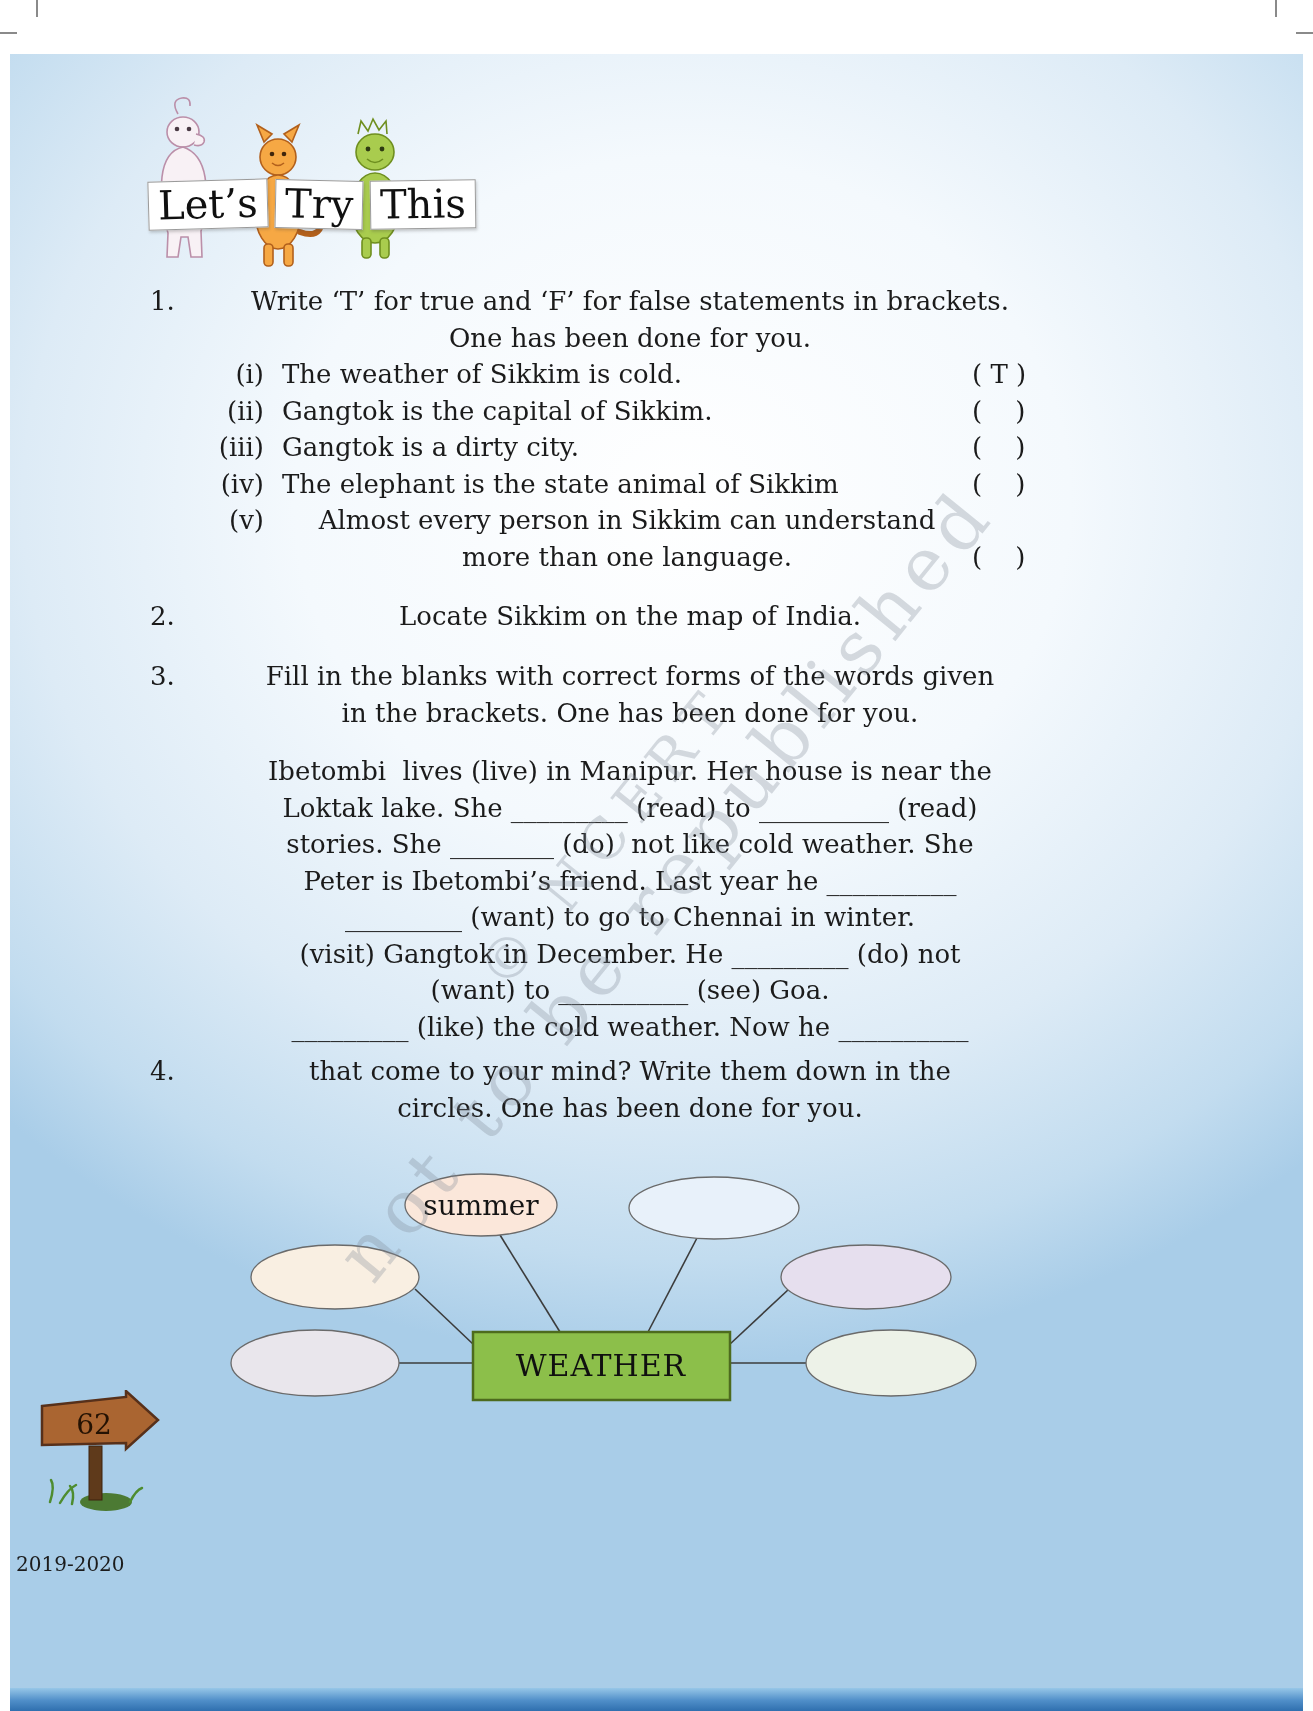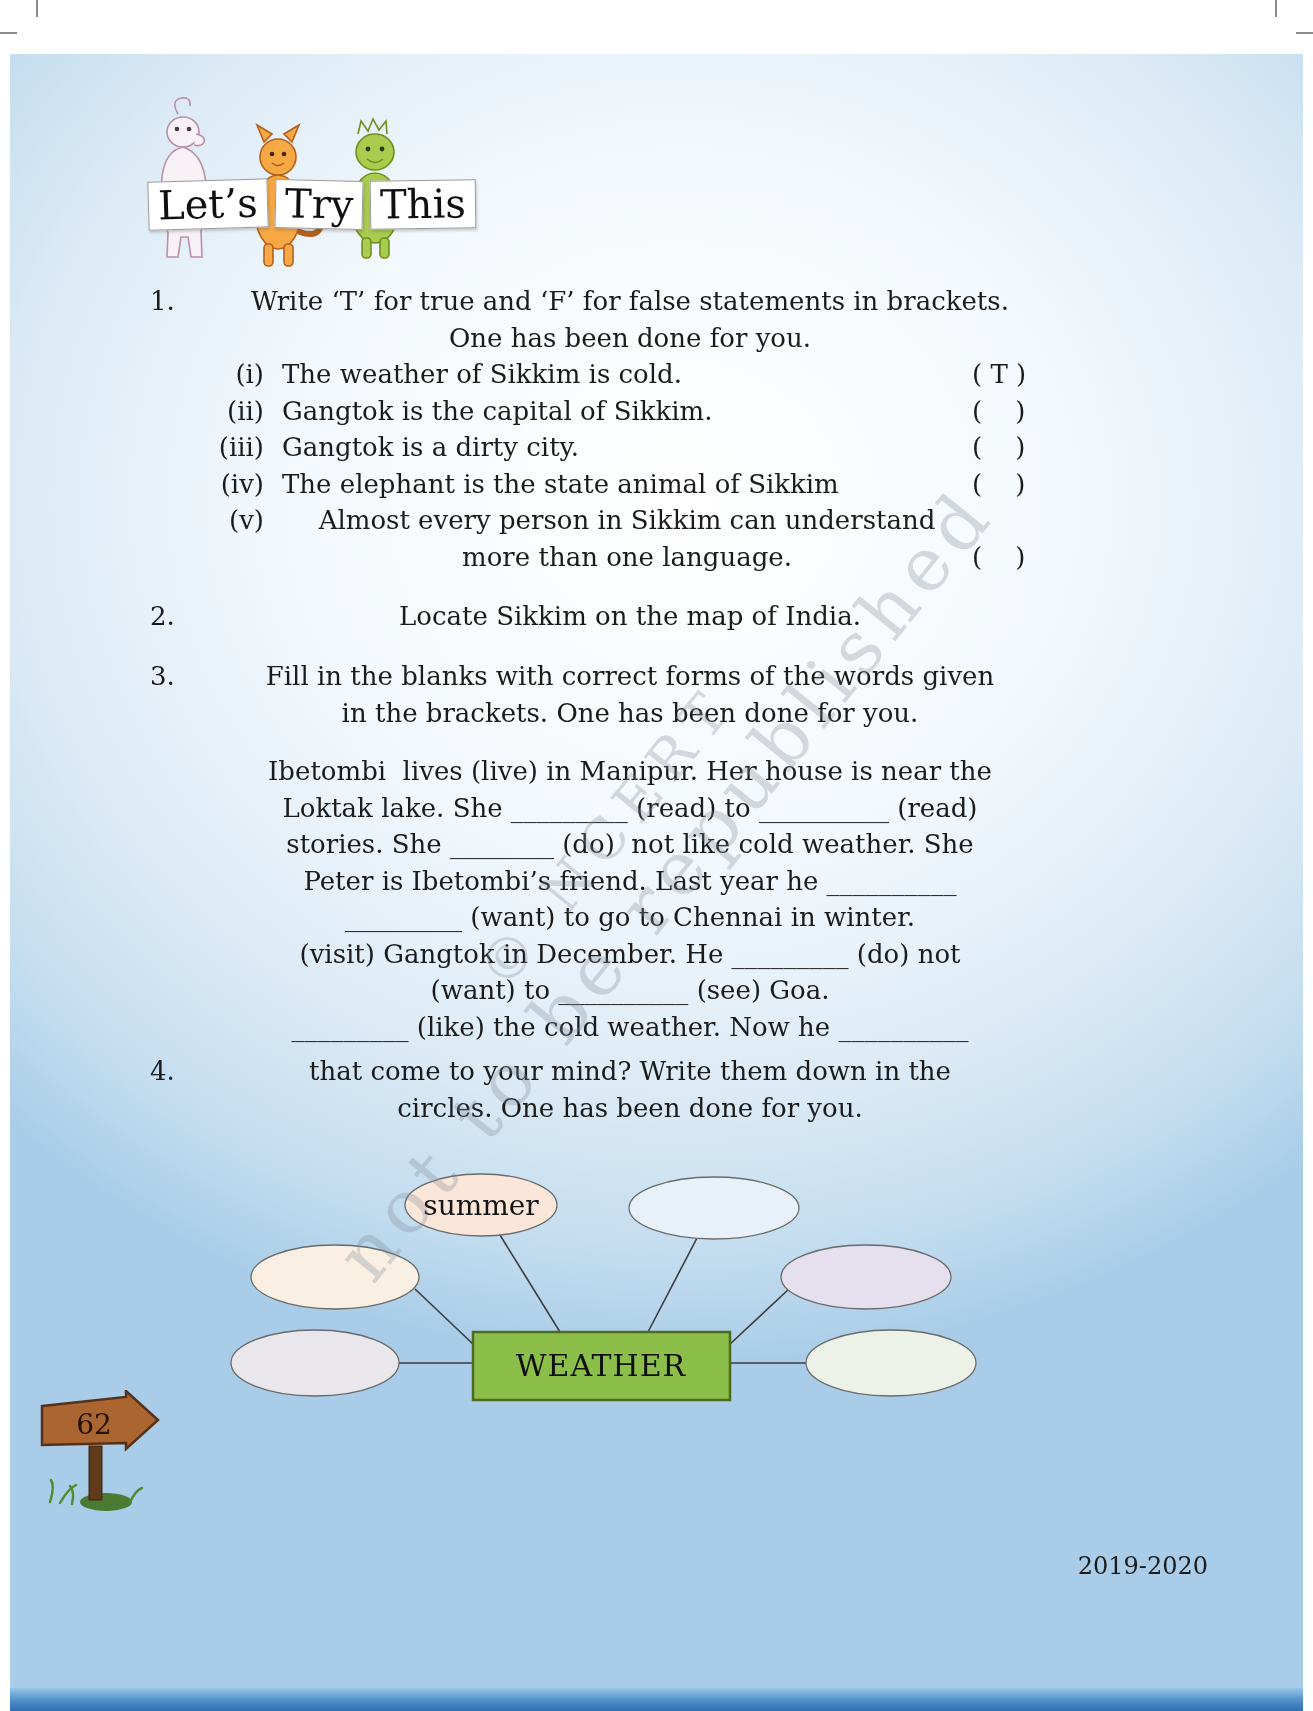--- a/index.html
+++ b/index.html
@@ -28,21 +28,21 @@
   .title-cards{position:absolute;left:148px;top:180px;display:flex;gap:7px;z-index:2;}
   .card{background:#ffffff;border:1px solid #9a9a9a;box-shadow:1px 2px 3px rgba(60,60,60,.25);
         padding:0 9px;font-size:40px;line-height:47px;color:#101010;}
   .card:nth-child(1){transform:rotate(-1.6deg);}
   .card:nth-child(2){transform:rotate(1.2deg);}
   .card:nth-child(3){transform:rotate(-0.8deg);}
 
   .diagram{position:absolute;left:0;top:1165px;z-index:2;}
   .diagram text,.sign text{font-family:"DejaVu Serif",serif;}
   .sign{position:absolute;left:34px;top:1390px;z-index:2;}
-  .footer-year{position:absolute;left:8px;top:1552px;width:1200px;text-align:right;font-size:24px;z-index:2;}
+  .footer-year{position:absolute;left:16px;top:1552px;width:1200px;text-align:left;font-size:20px;z-index:2;}
 
   .watermark{position:absolute;left:90px;top:788px;width:1100px;transform:rotate(-51deg);
         text-align:center;color:rgba(125,136,148,.30);z-index:3;pointer-events:none;}
   .wm1{font-size:56px;letter-spacing:12px;}
   .wm2{font-size:74px;letter-spacing:9px;}
 </style>
 </head>
 <body>
 
 <div class="page">

